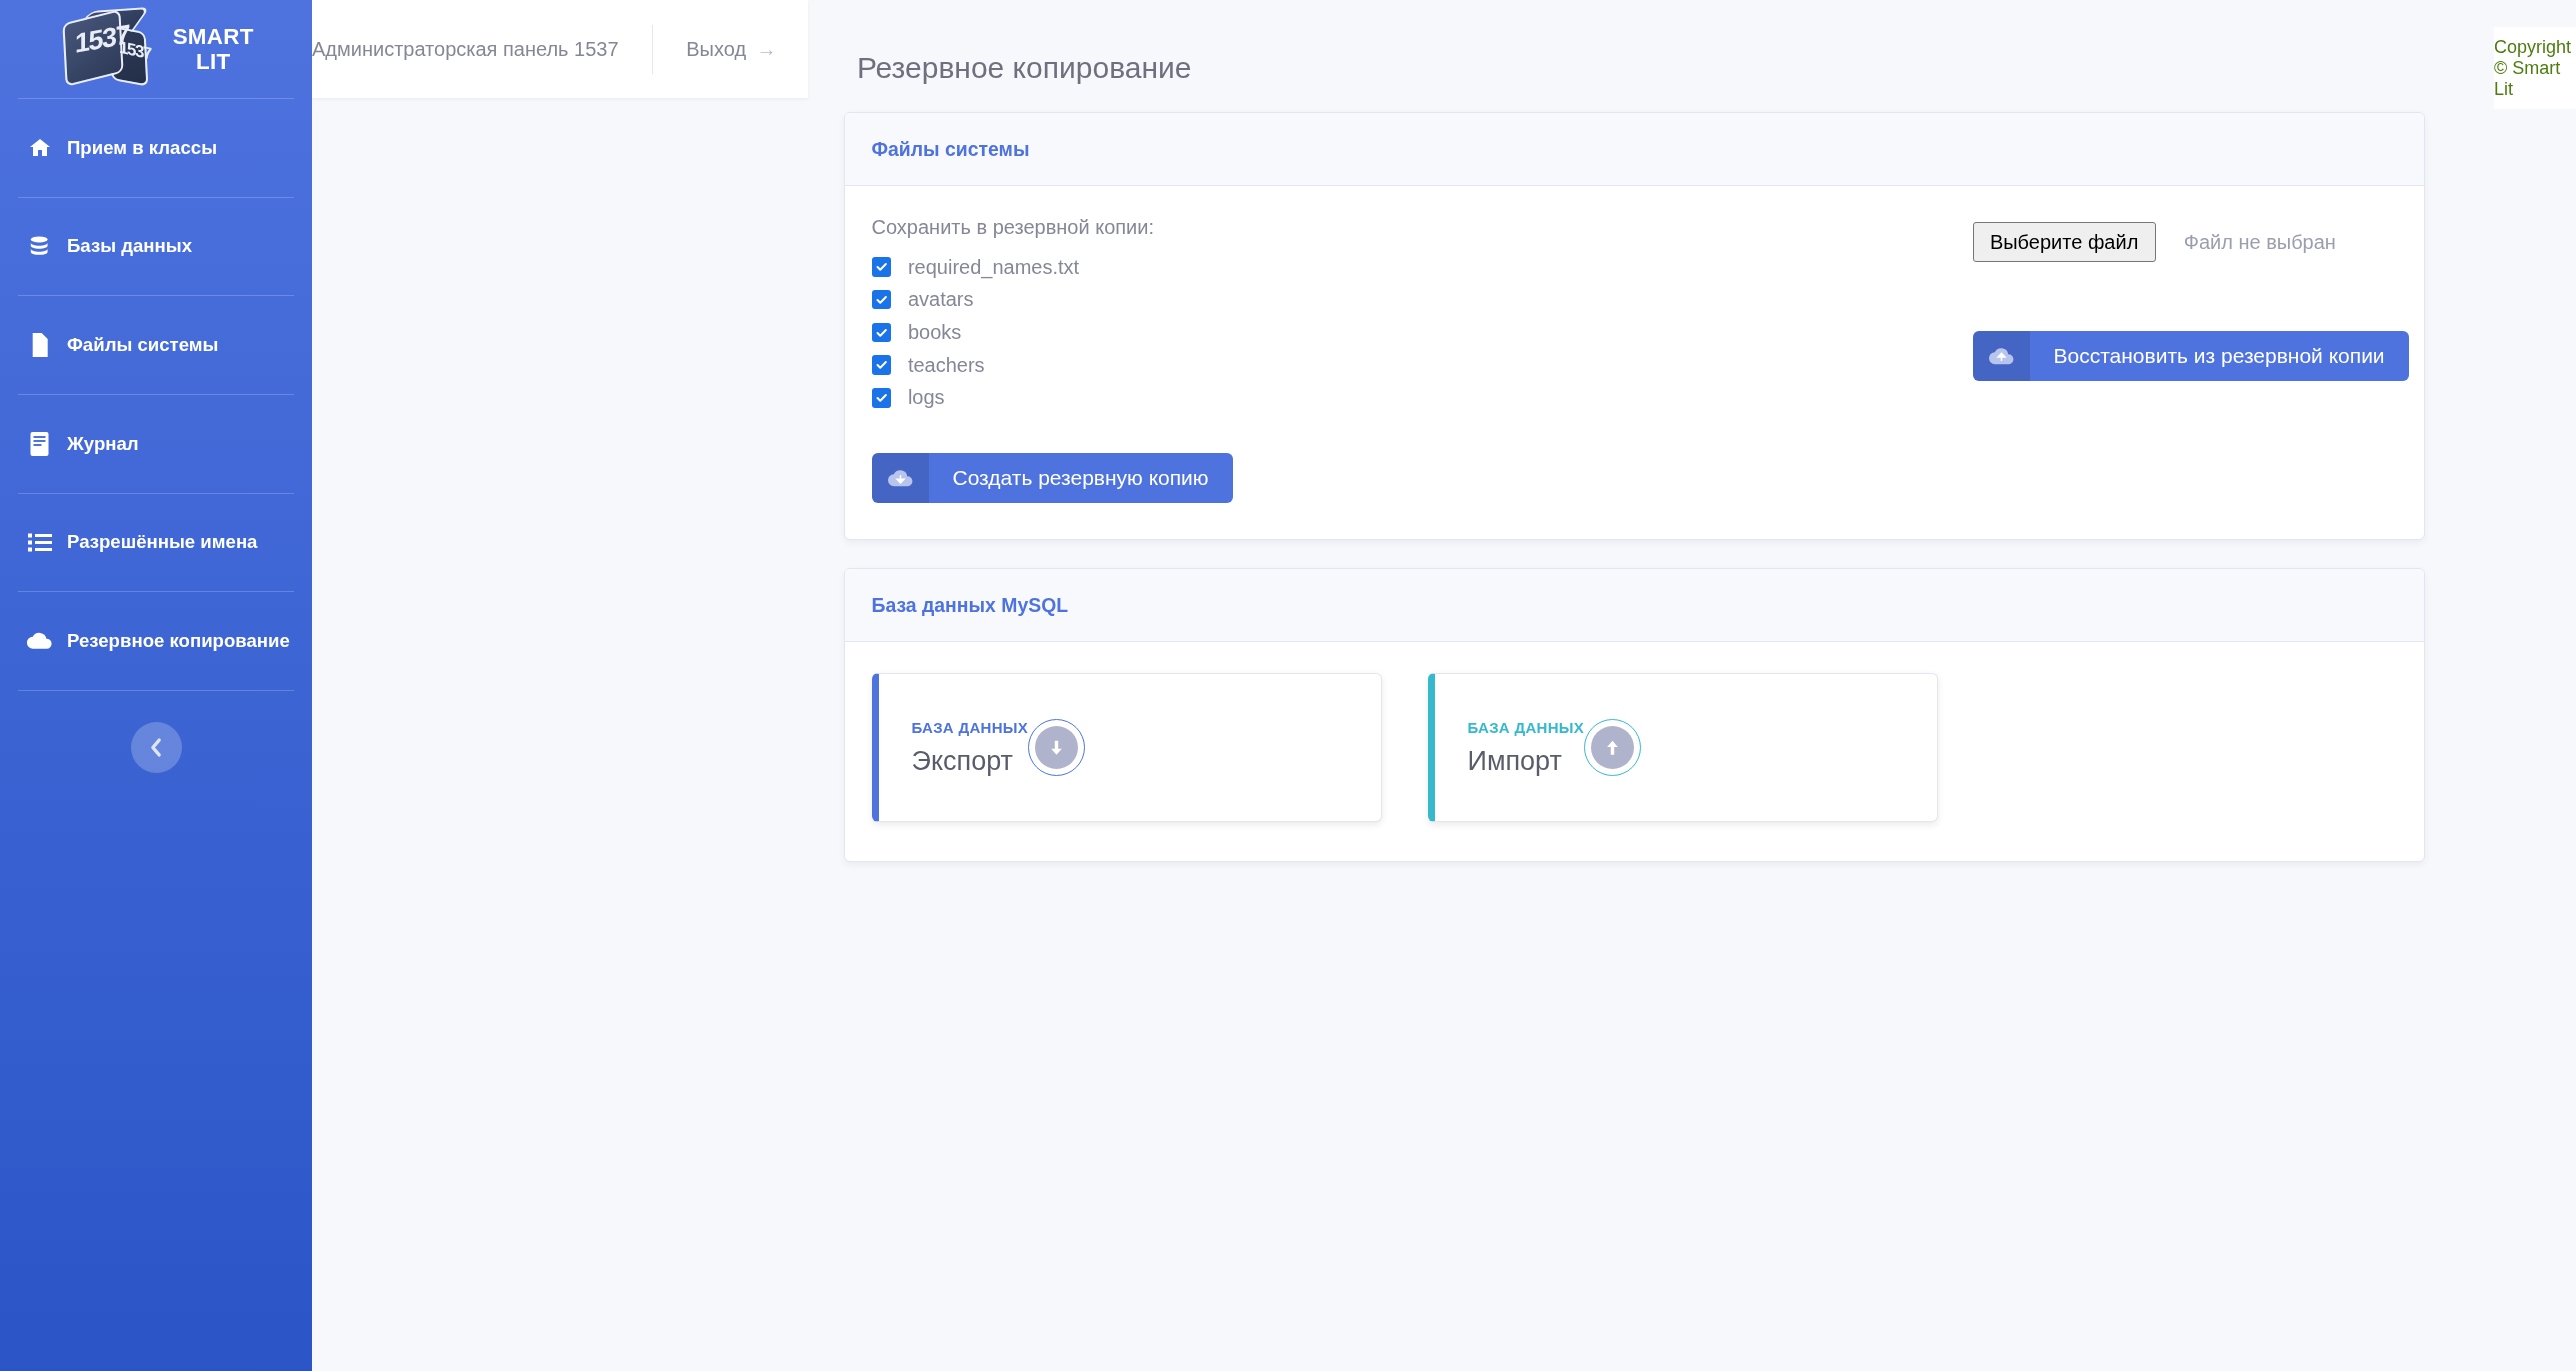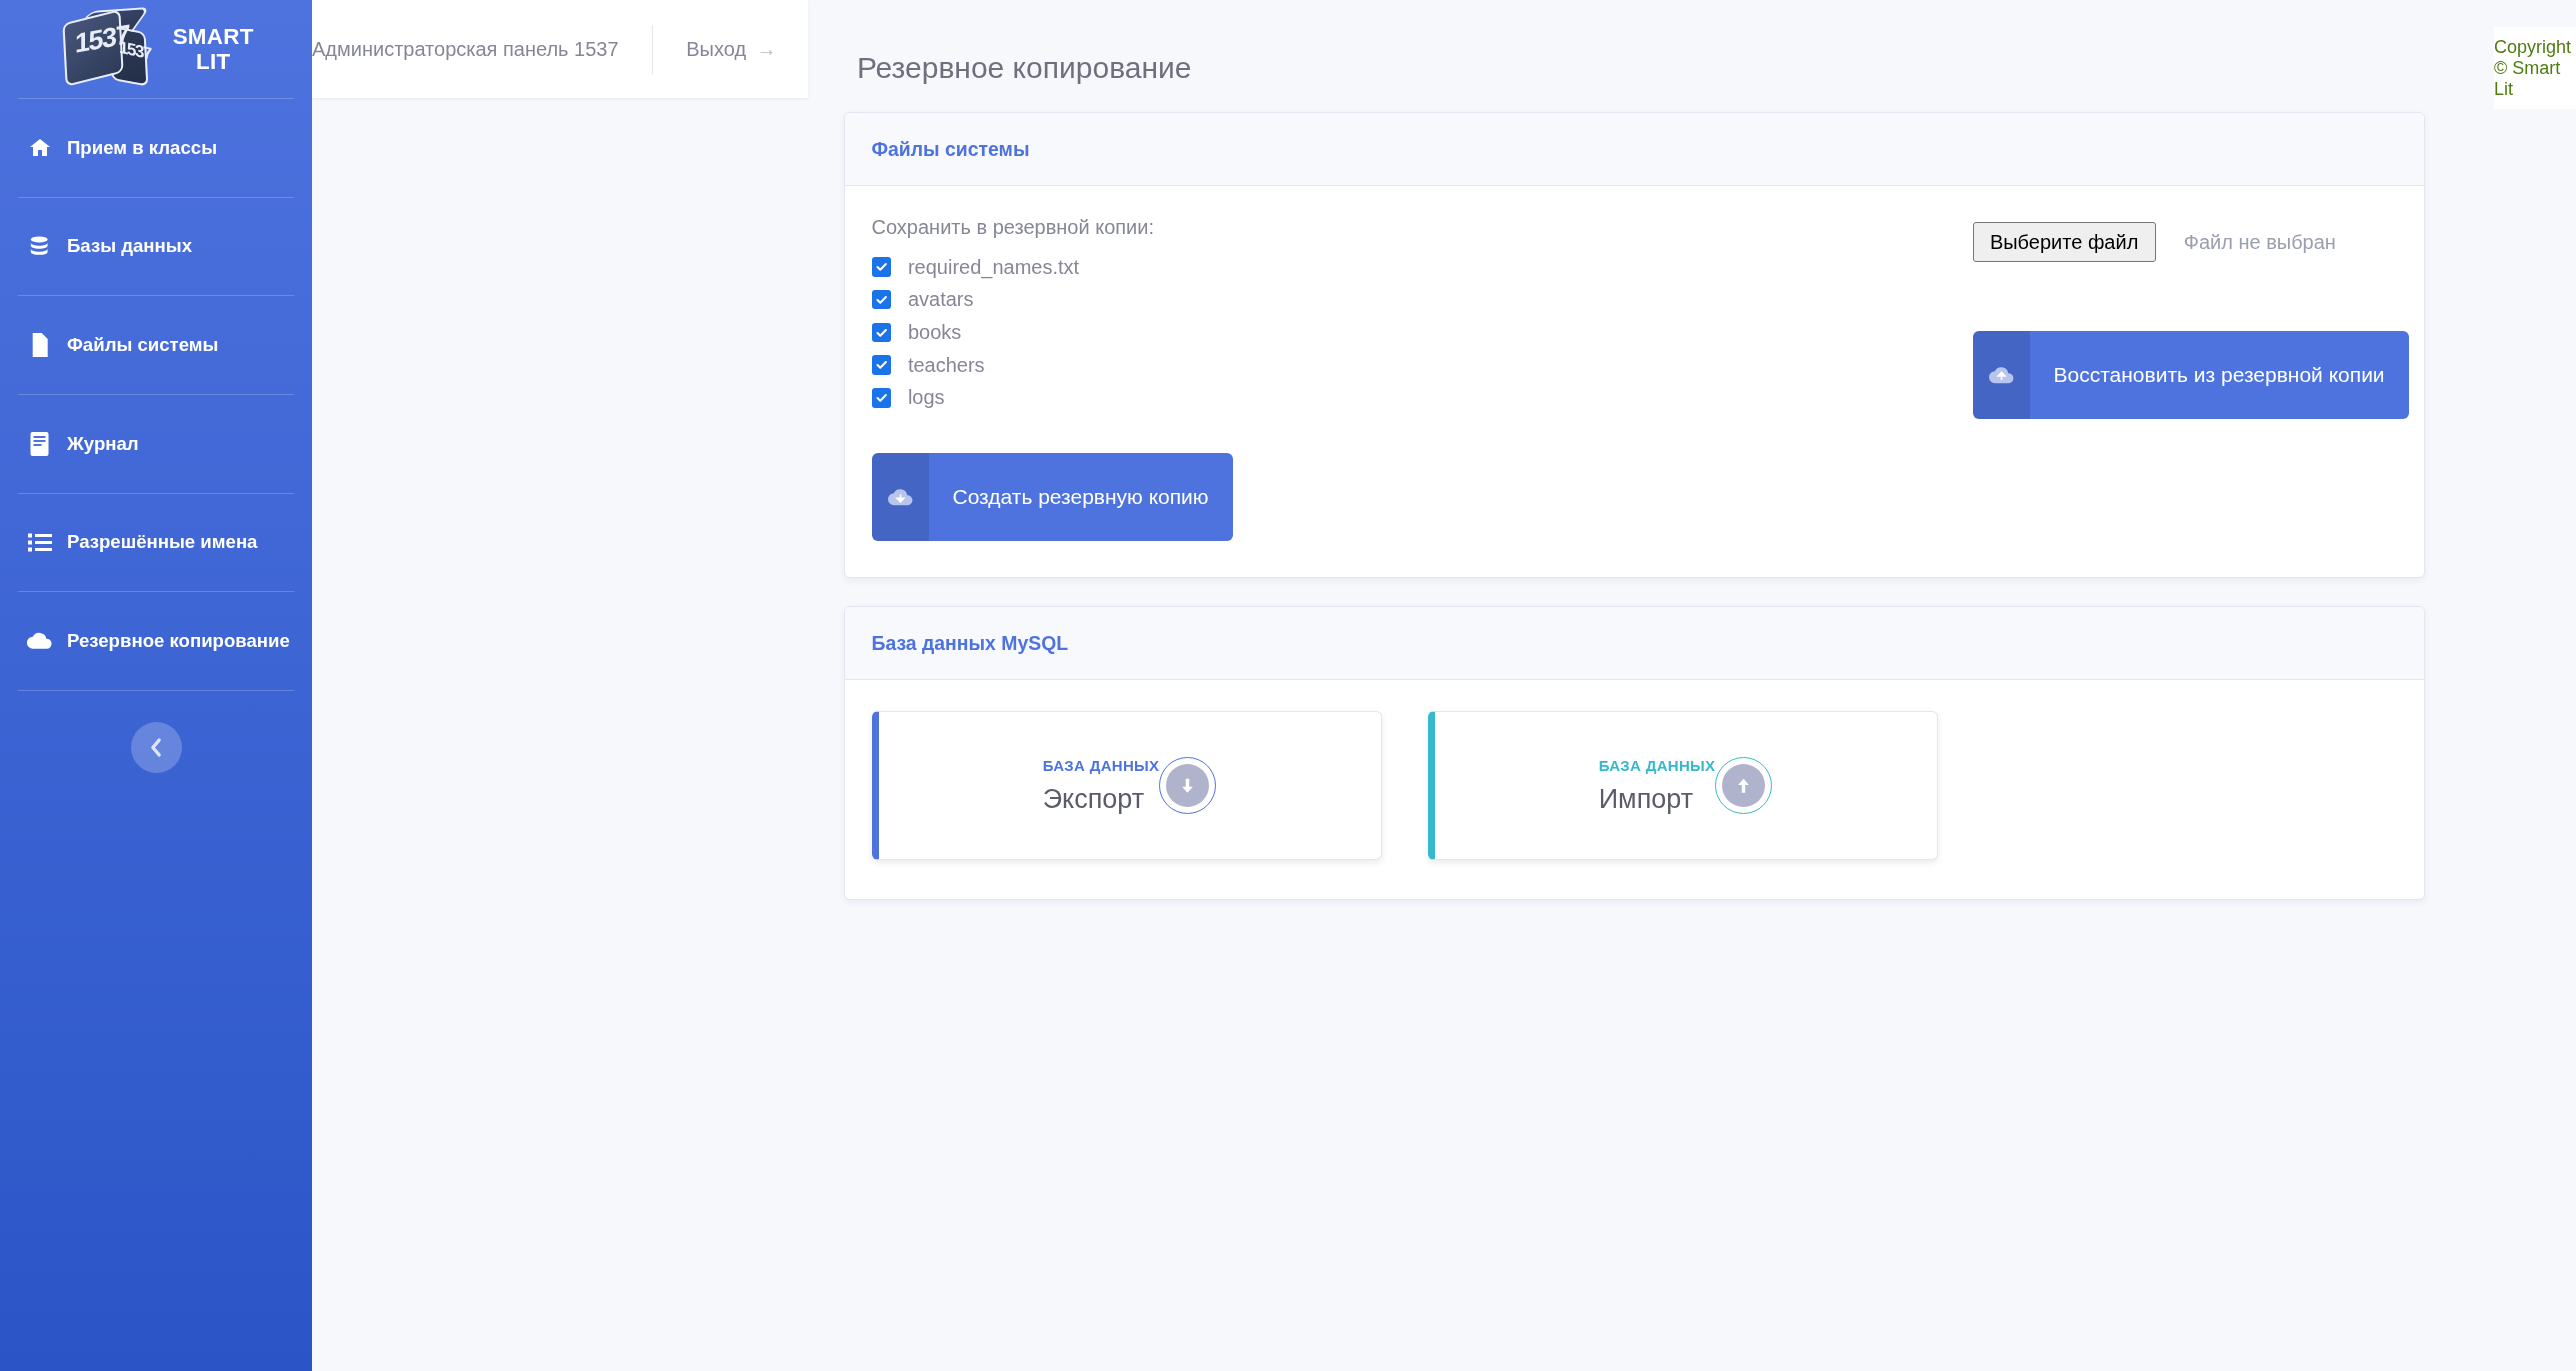--- a/index.html
+++ b/index.html
@@ -260,40 +260,40 @@
   .btn .btn-ico {
     background: rgba(0,0,0,0.12);
     width: 57px;
     display: flex;
     align-items: center;
     justify-content: center;
     flex: 0 0 57px;
   }
   .btn .btn-ico svg { display:block; }
   .btn .btn-txt {
-    padding: 32px 24px;
+    padding: 13px 24px;
     font-size: 21px;
     white-space: nowrap;
     display: flex;
     align-items: center;
   }
 
   .db-body { padding: 31px 27px 39px 27px; display: flex; gap: 46px; }
   .db-card {
     width: 510px;
     background: #ffffff;
     border: 0.7px solid #e3e6f0;
     border-left-width: 7.5px;
     border-left-style: solid;
     border-radius: 6px;
     box-shadow: 0 2.2px 6px rgba(58,59,69,0.10);
     padding: 37px 33px;
     display: flex;
     align-items: center;
-    justify-content: center;
+    justify-content: flex-start;
     min-height: 149px;
     cursor: pointer;
   }
   .db-card .kicker {
     font-size: 15px;
     font-weight: 700;
     text-transform: uppercase;
     letter-spacing: 0.3px;
     margin-bottom: 10.4px;
   }

